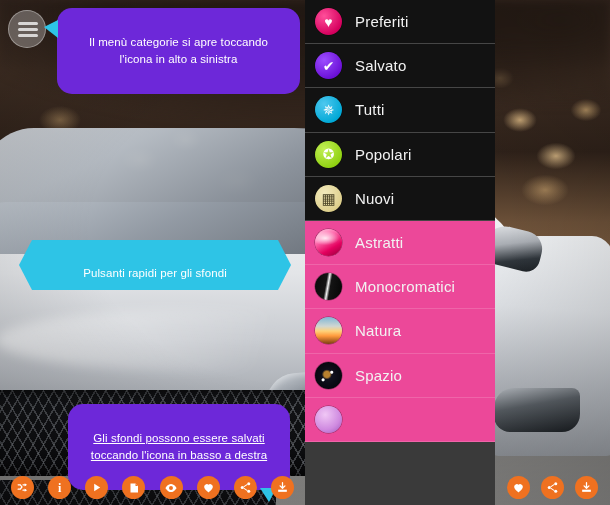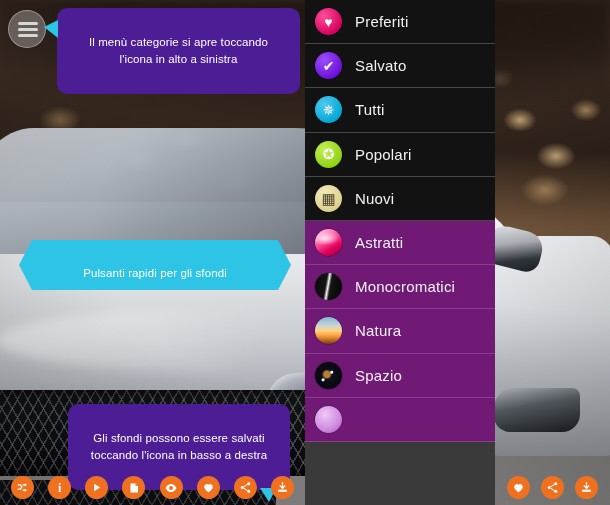--- a/index.html
+++ b/index.html
@@ -109,39 +109,39 @@
     background: linear-gradient(170deg,#b9bec4,#5a6066 40%,#1a1e22 100%);
     border-radius: 20px 8px 18px 16px; }
 
   
   .vignette { position:absolute; inset:0;
     background: radial-gradient(ellipse 520px 380px at 300px 230px, rgba(0,0,0,0) 40%, rgba(0,0,0,.25) 100%); }
 
   
   .callout {
     position: absolute;
-    background: #4c1d95;
+    background: #6d28d9;
     color: #ffffff;
     font-size: 11.5px;
     line-height: 17px;
     letter-spacing: .1px;
     padding: 9px 14px;
-    border-radius: 10px;
+    border-radius: 15px;
     text-align: center;
     white-space: pre-line;
   }
   #callout-menu { left: 57px; top: 8px; width: 243px; }
   #callout-menu .tail {
     position: absolute; left: -13px; top: 12px;
     width: 0; height: 0;
     border-top: 7px solid transparent;
     border-bottom: 11px solid transparent;
     border-right: 14px solid #2ec4e6;
   }
-  #callout-save { left: 68px; top: 404px; width: 222px; }
+  #callout-save { left: 68px; top: 404px; width: 222px; text-decoration: underline; }
   #callout-save .tail {
     position: absolute; right: 14px; bottom: -12px;
     width: 0; height: 0;
     border-left: 9px solid transparent;
     border-right: 7px solid transparent;
     border-top: 14px solid #2ec4e6;
   }
   
   #callout-quick {
     left: 19px; top: 240px; width: 272px;
@@ -167,21 +167,21 @@
     background: #3a3a3a;
   }
   .cat-row {
     position: relative;
     display: flex; align-items: center;
     height: 44.2px;
     padding-left: 10px;
     border-bottom: 1px solid rgba(255,255,255,.16);
   }
   .cat-row.dark { background: #121212; border-bottom-color: rgba(255,255,255,.22); }
-  .cat-row.grey { background: #701a75; }
+  .cat-row.grey { background: #ec4899; }
   .cat-icon {
     width: 27px; height: 27px; border-radius: 50%;
     flex: 0 0 27px;
     position: relative; overflow: hidden;
     box-shadow: 0 0 0 .5px rgba(0,0,0,.4);
   }
   .cat-icon .glyph {
     position: absolute; inset: 0;
     display: flex; align-items: center; justify-content: center;
     color: #fff; font-size: 14px; line-height: 1;

